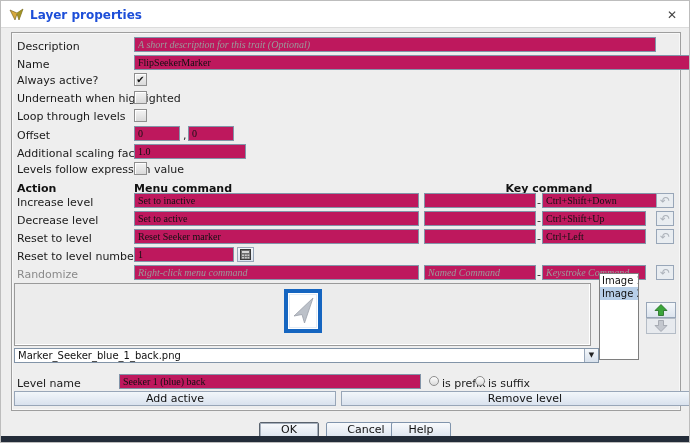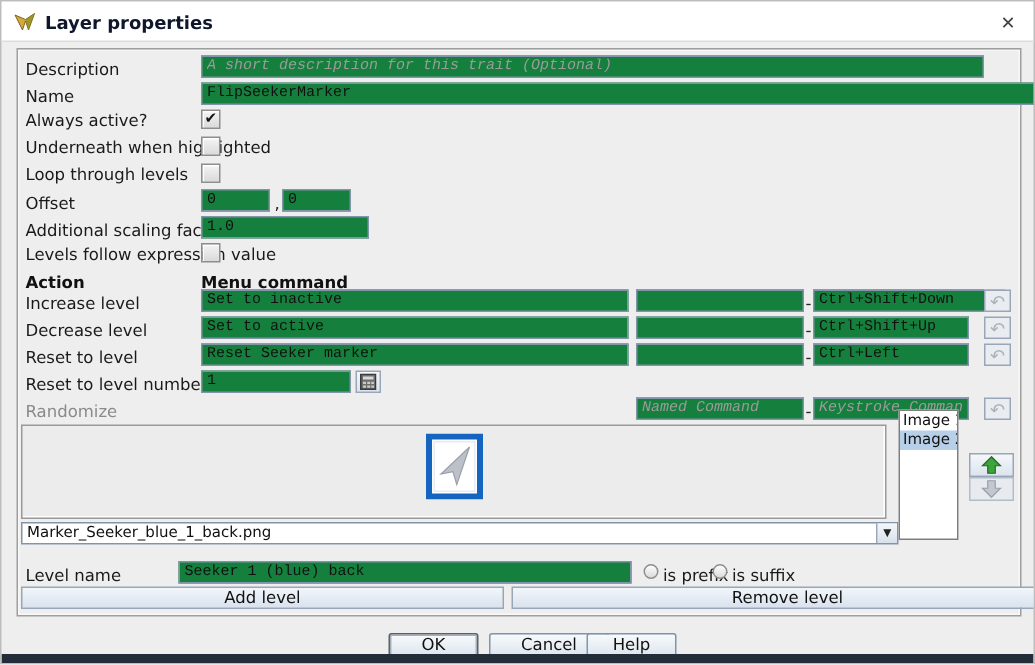--- a/index.html
+++ b/index.html
@@ -1,32 +1,32 @@
 <!DOCTYPE html>
 <html><head>
 <meta charset="utf-8">
 <style>
   * { margin:0; padding:0; box-sizing:border-box; }
   body { width:690px; height:443px; font-family:"DejaVu Sans","Liberation Sans",sans-serif; background:#ffffff; }
   .window { position:relative; width:690px; height:443px; background:#EEEEEE; border:1px solid #BDBDBD; overflow:hidden; }
 
   
   .titlebar { position:absolute; left:0; top:0; width:100%; height:27px; background:#FFFFFF; border-bottom:1px solid #DCDCDC; }
-  .title-text { position:absolute; left:29px; top:7px; font-size:12px; font-weight:bold; color:#0f172a; }
+  .title-text { position:absolute; left:29px; top:7px; font-size:12px; font-weight:bold; color:#1d4ed8; }
   .close-btn { position:absolute; right:8px; top:5px; width:18px; height:18px; text-align:center; line-height:18px; font-size:12px; color:#444; cursor:default; }
   .app-icon { position:absolute; left:8px; top:6px; }
 
   
   .panel { position:absolute; left:10px; top:31px; width:670px; height:379px; border:1px solid #9E9E9E; box-shadow:inset 0 0 0 1px #F8F8F8; background:#EEEEEE; }
 
   .lbl { position:absolute; font-size:11px; color:#1a1a1a; white-space:nowrap; }
   .lbl.dim { color:#8a8a8a; }
   .hdr { position:absolute; font-size:11px; font-weight:bold; color:#111; }
 
-  input.inp { position:absolute; height:15px; border:1px solid #8294A8; background:#15803d; font-family:Liberation Mono, monospace; font-size:10px; padding:0 3px; color:#111; }
+  input.inp { position:absolute; height:15px; border:1px solid #8294A8; background:#be185d; font-family:Liberation Serif, serif; font-size:10px; padding:0 3px; color:#111; }
   input.inp::placeholder { color:#9b9b9b; font-style:italic; }
 
   .cb { position:absolute; width:13px; height:13px; background:linear-gradient(180deg,#F4F4F4,#DADADA); border:1px solid #8E8E8E; box-shadow:inset 1px 1px 0 #fff; }
   .cb .mark { display:none; }
   .cb.checked .mark { display:block; font-size:10px; line-height:12px; text-align:center; color:#111; }
 
   .mini-btn { position:absolute; border:1px solid #98A6B8; background:linear-gradient(180deg,#F4F7FA,#DCE4EE); display:flex; align-items:center; justify-content:center; }
   .undo-btn { color:#ACB2BA; font-size:12px; line-height:12px; background:#E9EDF1; }
 
   .sep { position:absolute; font-size:11px; color:#222; }
@@ -90,20 +90,21 @@
   <input class="inp" style="left: 187px; top: 125px; width: 46px;" value="0">
 
   <span class="lbl" style="left:16px;top:146px;">Additional scaling factor for draw</span>
   <input class="inp" style="left: 133px; top: 143px; width: 112px;" value="1.0">
 
   <span class="lbl" style="left:16px;top:162px;">Levels follow expression value</span>
   <span class="cb" style="left:133px;top:161px;"></span>
 
   <span class="hdr" style="left:16px;top:181px;">Action</span>
   <span class="hdr" style="left:133px;top:181px;width:285px;">Menu command</span>
+  <span class="hdr" style="left:423px;top:181px;width:250px;text-align:center;">Key command</span>
 
   <span class="lbl" style="left:16px;top:195px;">Increase level</span>
   <input class="inp" style="left: 133px; top: 192px; width: 285px;" value="Set to inactive">
   <input class="inp" style="left: 423px; top: 192px; width: 112px;" value="">
   <span class="sep" style="left:536px;top:195px;">-</span>
   <input class="inp" style="left: 541px; top: 192px; width: 128px;" value="Ctrl+Shift+Down">
   <span class="mini-btn undo-btn" style="left:655px;top:192px;width:18px;height:15px;">
       <span>↶</span>
     </span>
 
@@ -134,20 +135,21 @@
       <rect x="2" y="5.5" width="2" height="1.5" fill="#C9C9C9"></rect>
         <rect x="4.8" y="5.5" width="2" height="1.5" fill="#C9C9C9"></rect>
         <rect x="7.5" y="5.5" width="1.8" height="1.5" fill="#C9C9C9"></rect>
       <rect x="2" y="8" width="2" height="1.5" fill="#C9C9C9"></rect>
         <rect x="4.8" y="8" width="2" height="1.5" fill="#C9C9C9"></rect>
         <rect x="7.5" y="8" width="1.8" height="1.5" fill="#C9C9C9"></rect>
     </svg>
   </span>
 
   <span class="lbl dim" style="left:16px;top:267px;">Randomize</span>
+  <input class="inp" style="left: 133px; top: 264px; width: 285px;" placeholder="Right-click menu command">
   <input class="inp" style="left: 423px; top: 264px; width: 112px;" placeholder="Named Command">
   <span class="sep" style="left:536px;top:267px;">-</span>
   <input class="inp" style="left: 541px; top: 264px; width: 104px;" placeholder="Keystroke Command">
   <span class="mini-btn undo-btn" style="left:655px;top:264px;width:18px;height:15px;">
       <span>↶</span>
     </span>
 
   <div class="preview">
     <span class="preview-icon">
       <svg width="38" height="44" viewBox="0 0 38 44">
@@ -179,21 +181,21 @@
     </svg>
   </span>
 
   <span class="lbl" style="left:16px;top:376px;">Level name</span>
   <input class="inp" style="left: 118px; top: 373px; width: 302px;" value="Seeker 1 (blue) back">
   <span class="radio" style="left:428px;top:375px;"></span>
   <span class="lbl" style="left:441px;top:376px;">is prefix</span>
   <span class="radio" style="left:474px;top:375px;"></span>
   <span class="lbl" style="left:487px;top:376px;">is suffix</span>
 
-  <button class="btn wide" style="left:13px;top:390px;width:322px;">Add level</button>
+  <button class="btn wide" style="left:13px;top:390px;width:322px;">Add active</button>
   <button class="btn wide" style="left:340px;top:390px;width:368px;">Remove level</button>
 
   <button class="btn default" style="left:258px;top:421px;width:60px;">OK</button>
   <button class="btn" style="left:325px;top:421px;width:80px;">Cancel</button>
   <button class="btn" style="left:390px;top:421px;width:60px;">Help</button>
 
   <div class="bottom-strip"></div>
 </div>
 
 </body></html>

